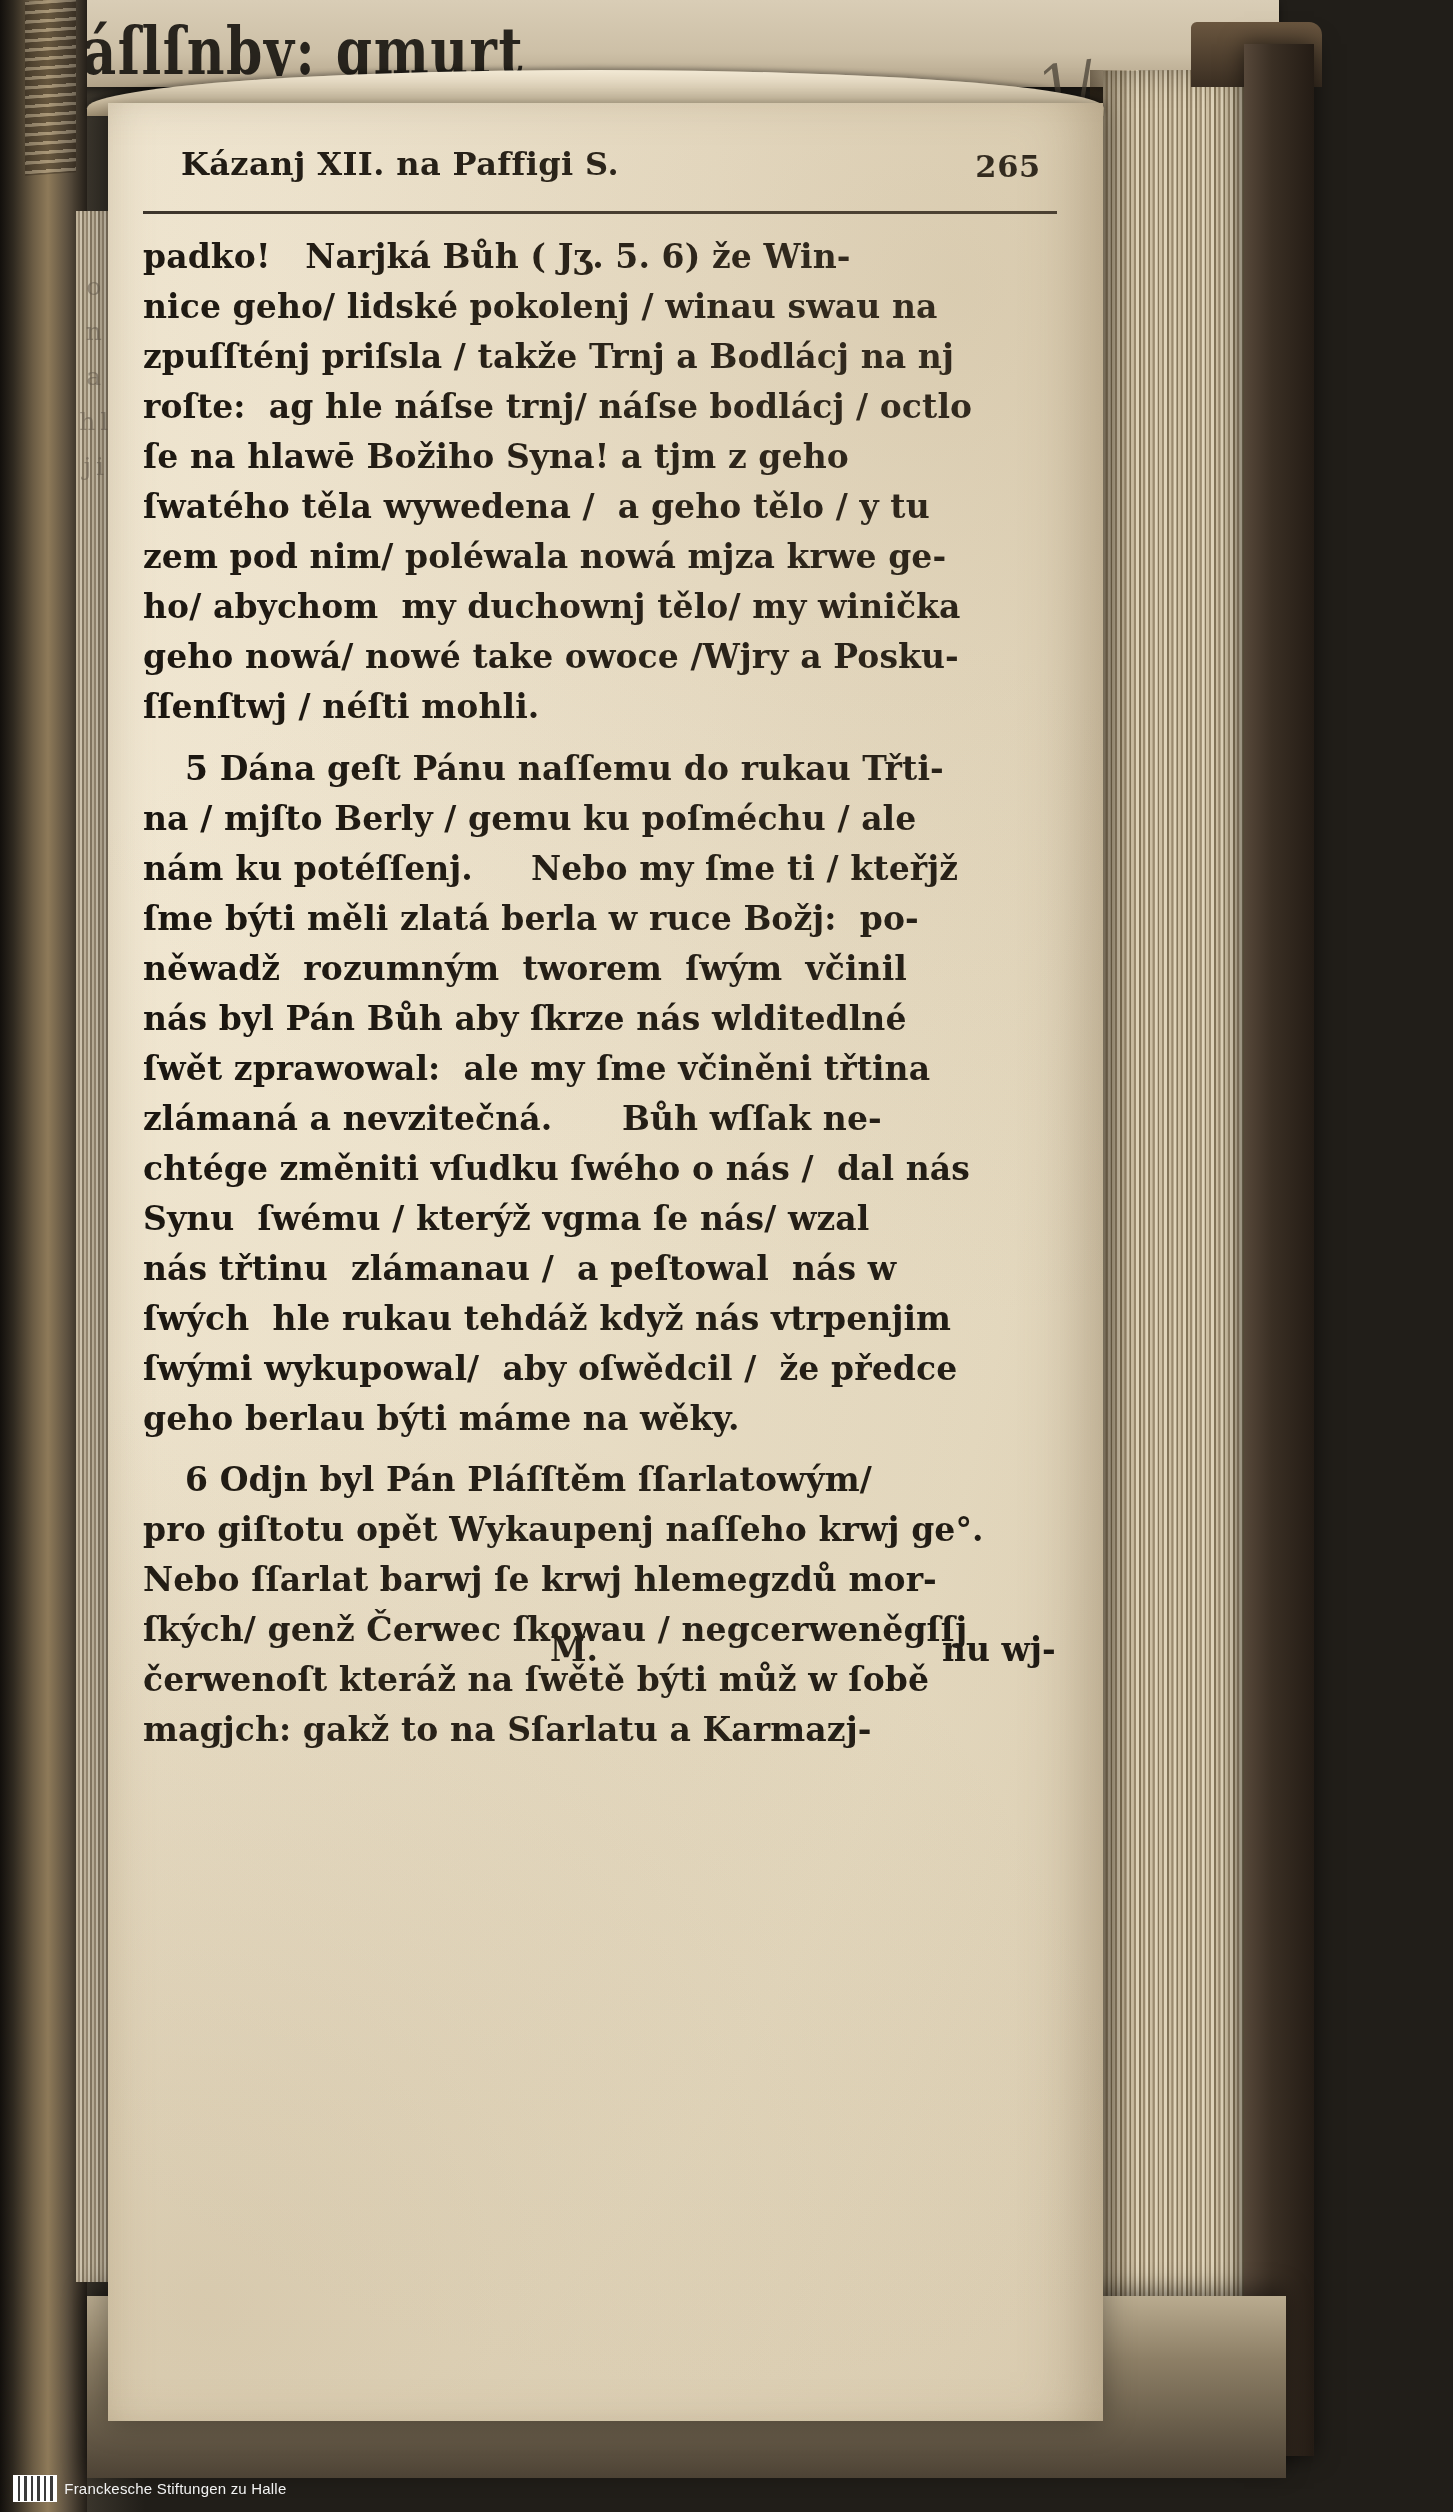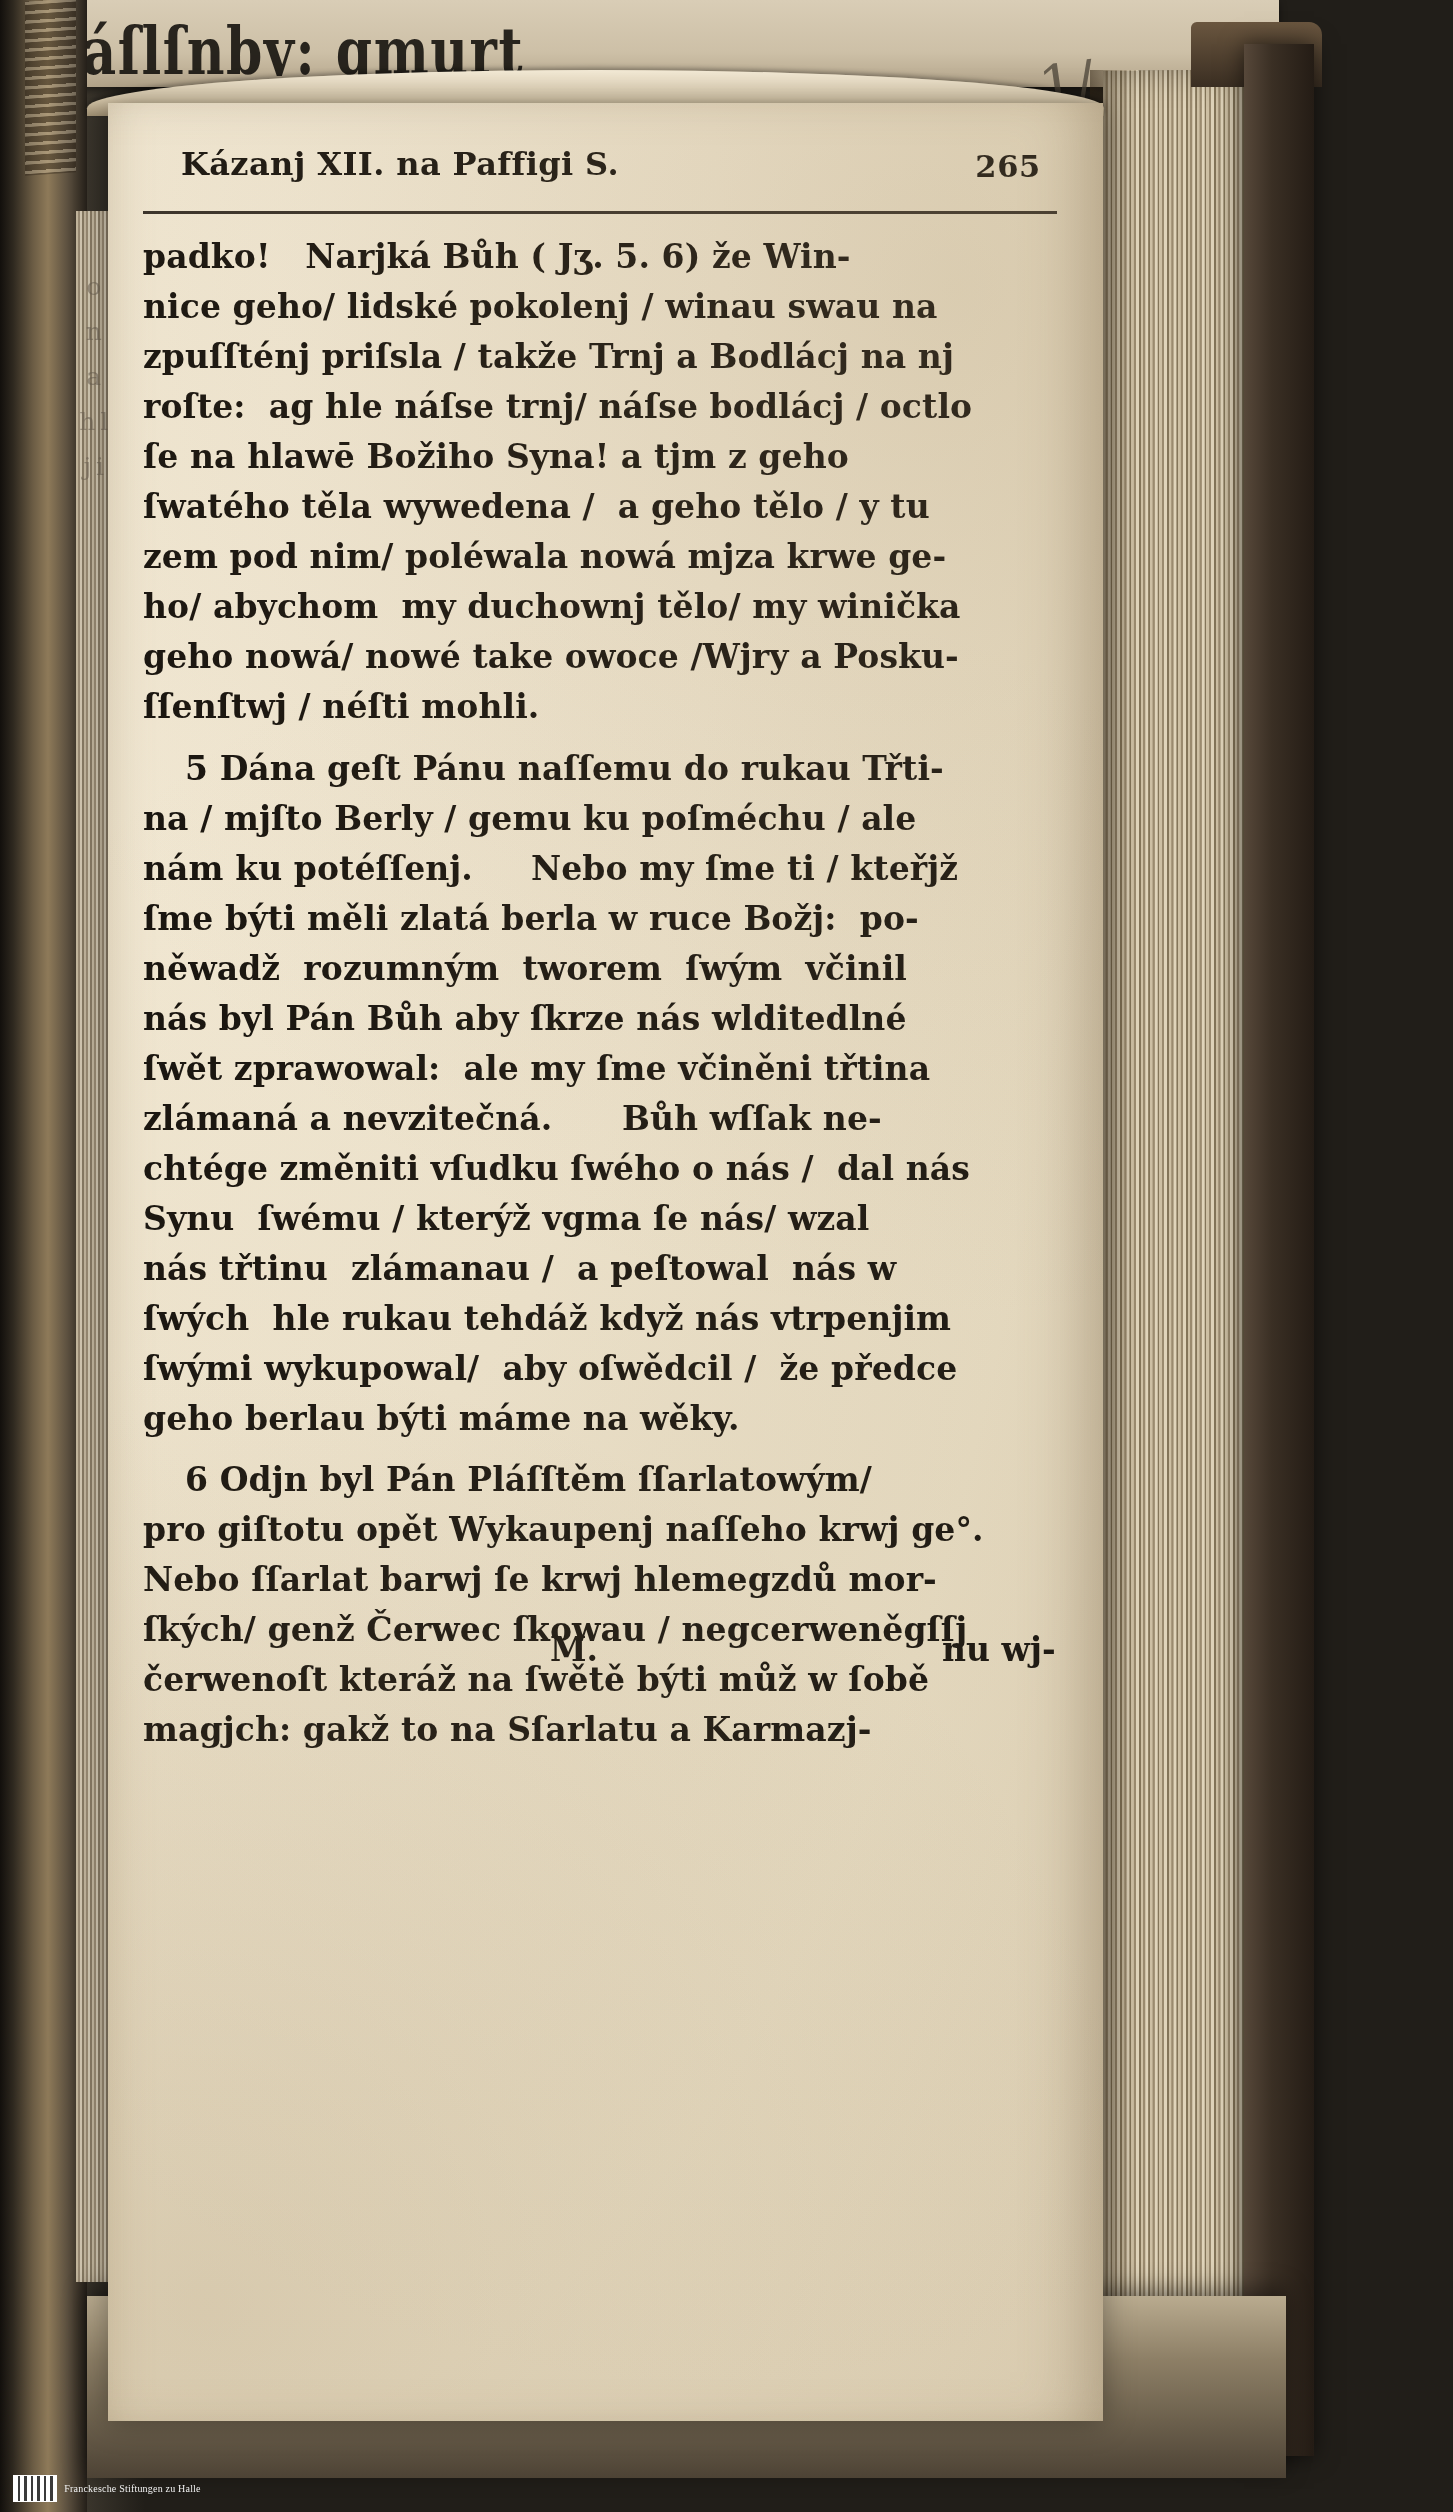--- a/index.html
+++ b/index.html
@@ -334,22 +334,22 @@
   .credit-logo {
     width: 42px;
     height: 25px;
     background:
       repeating-linear-gradient(90deg,
         #ffffff 0px, #ffffff 3.6px,
         #3b3b3b 3.6px, #3b3b3b 6.5px);
     border: 0.7px solid #ffffff;
   }
   .credit-text {
-    font-family: Liberation Serif, serif;
-    font-size: 10px;
+    font-family: Liberation Sans, sans-serif;
+    font-size: 15px;
     color: #f2f2f2;
     letter-spacing: 0.2px;
   }
 </style>
 </head>
 <body>
 
 <div id="scan">
 
   <div class="bg-dark"></div>

